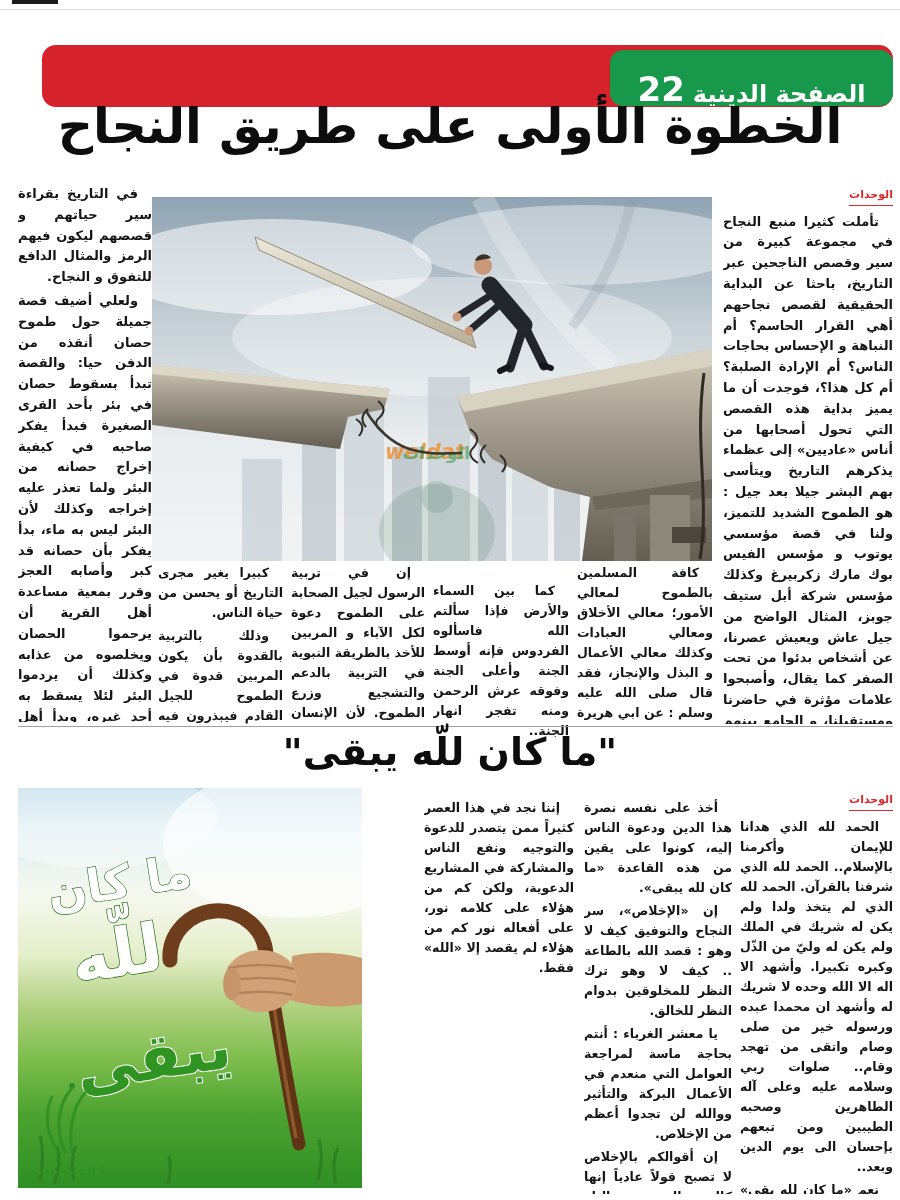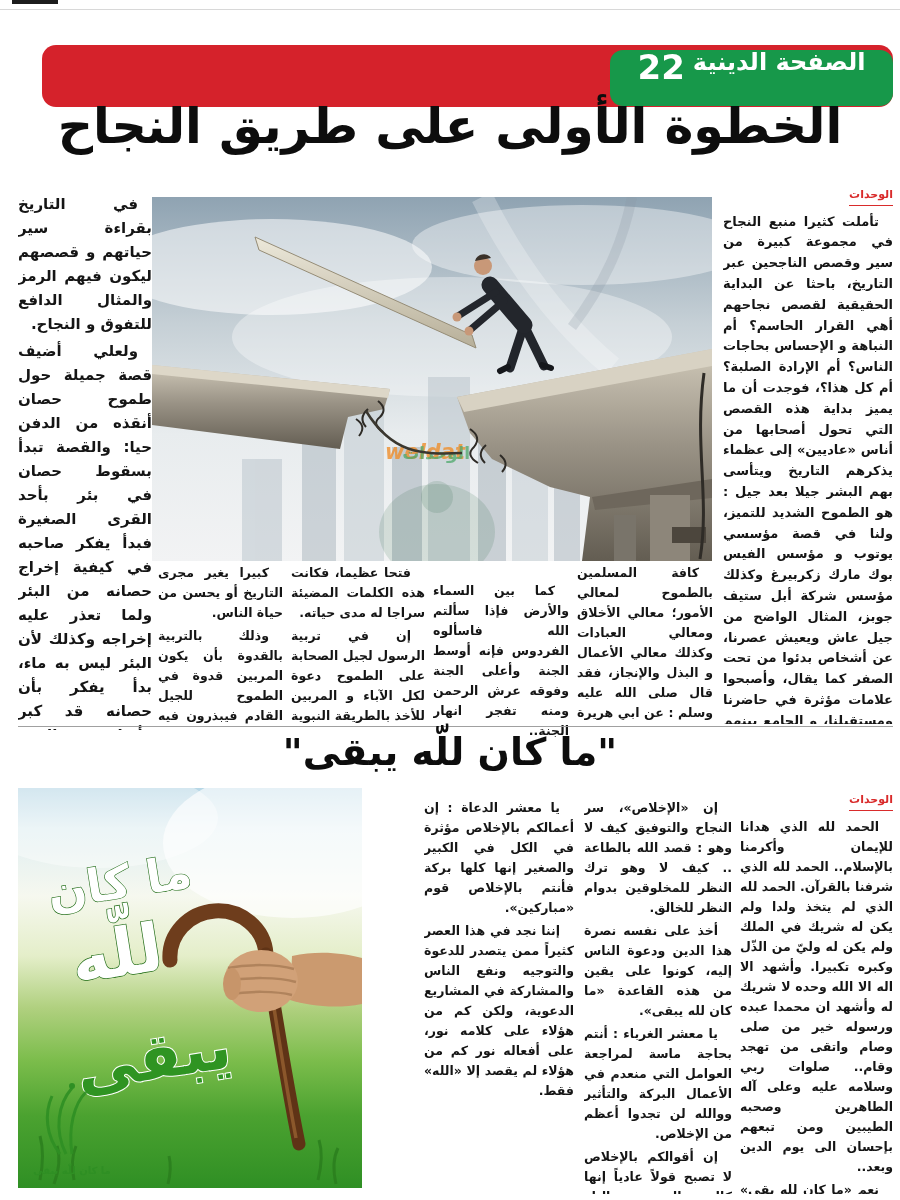--- a/index.html
+++ b/index.html
@@ -10,42 +10,42 @@
 
   
   .masthead{position:absolute;left:42px;top:45px;width:851px;height:62px;background:#d5222b;border-radius:14px;}
   .brand{position:absolute;left:55px;top:52px;width:125px;height:48px;color:#fff;
          font-size:31px;font-weight:900;font-style:italic;line-height:48px;text-align:center;direction:rtl;}
   .prepared{position:absolute;left:188px;top:74px;width:110px;color:#fff;font-size:11px;font-weight:700;
             text-align:center;direction:rtl;}
   .dateline{position:absolute;left:430px;top:76px;width:185px;color:#fff;font-size:11.5px;font-weight:700;
             text-align:left;direction:rtl;}
   .badge{position:absolute;left:610px;top:50px;width:283px;height:56px;background:#17984a;border-radius:13px;
-         display:flex;flex-direction:row-reverse;align-items:flex-start;justify-content:center;gap:8px;direction:rtl;color:#fff;}
+         display:flex;flex-direction:row-reverse;align-items:flex-end;justify-content:center;gap:8px;direction:rtl;color:#fff;}
   .badge .num{font-size:34px;font-weight:900;line-height:1;}
   .badge .lbl{font-size:24px;font-weight:900;line-height:1;}
 
   
   .h1{position:absolute;top:98px;left:0;width:100%;text-align:center;direction:rtl;
       font-size:49px;font-weight:900;color:#0d0d0d;letter-spacing:-1px;}
   .h2{position:absolute;top:730px;left:0;width:100%;text-align:center;direction:rtl;
       font-size:38px;font-weight:900;color:#0d0d0d;}
 
   
   .col{position:absolute;direction:rtl;text-align:justify;color:#151515;overflow:hidden;
        font-weight:700;font-size:12.5px;line-height:1.6;}
   .col p{margin:0 0 3px;text-indent:14px;}
   .kicker{color:#d92b2b;font-size:11px;font-weight:700;border-bottom:1px solid #d92b2b;
           display:inline-block;padding-bottom:1px;margin-bottom:6px;text-indent:0;}
   .c-a{left:723px;top:184px;width:170px;height:540px;font-size:13px;}
   .c-b{left:577px;top:563px;width:136px;height:162px;}
   .c-c{left:433px;top:581px;width:136px;height:162px;}
   .c-d{left:291px;top:563px;width:134px;height:162px;}
   .c-e{left:158px;top:563px;width:125px;height:162px;}
-  .c-f{left:18px;top:192px;width:134px;height:538px;font-size:15px;}
+  .c-f{left:18px;top:184px;width:134px;height:538px;font-size:13px;}
   .c-g{left:424px;top:798px;width:150px;height:396px;}
   .c-h{left:584px;top:798px;width:148px;height:396px;}
   .c-i{left:740px;top:789px;width:153px;height:405px;}
 
   .rule{position:absolute;top:726px;left:18px;width:875px;height:1px;background:#a0a0a0;}
 
   
   .photo1{position:absolute;left:152px;top:197px;width:560px;height:364px;overflow:hidden;}
   .photo2{position:absolute;left:18px;top:788px;width:344px;height:400px;overflow:hidden;}
   svg{display:block;}
@@ -151,21 +151,20 @@
   </div>
 
   <div class="col c-b">
     <p>كافة المسلمين بالطموح لمعالي الأمور؛ معالي الأخلاق ومعالي العبادات وكذلك معالي الأعمال و البذل والإنجاز، فقد قال صلى الله عليه وسلم : عن ابي هريرة رضي الله عنه عن النبي صلى الله عليه وسلم قال: «إن في الجنة مئة درجه أعدها الله للمجاهدين في سبيله كل درجتين ما بينهما</p>
   </div>
   <div class="col c-c">
     <p>كما بين السماء والأرض فإذا سألتم الله فاسألوه الفردوس فإنه أوسط الجنة وأعلى الجنة وفوقه عرش الرحمن ومنه تفجر انهار الجنة..</p>
 
   </div>
   <div class="col c-d">
-    <p>فتحا عظيما، فكانت هذه الكلمات المضيئة سراجا له مدى حياته.</p>
     <p>إن في تربية الرسول لجيل الصحابة على الطموح دعوة لكل الآباء و المربين للأخذ بالطريقة النبوية في التربية بالدعم والتشجيع وزرع الطموح. لأن الإنسان منعدم الطموح لا يمكن أن ننتظر منه إنتاجا أو إبداعا</p>
   </div>
   <div class="col c-e">
     <p>كبيرا يغير مجرى التاريخ أو يحسن من حياة الناس.</p>
     <p>وذلك بالتربية بالقدوة بأن يكون المربين قدوة في الطموح للجيل القادم فيبذرون فيه بذور الطموح من أجل نفسه و أمته و من أجل دينه، فإن لم نستطع فلا أقل من تشجيعهم وربطهم بقصص الناجحين و العظماء</p>
   </div>
   <div class="col c-f">
     <p>في التاريخ بقراءة سير حياتهم و قصصهم ليكون فيهم الرمز والمثال الدافع للتفوق و النجاح.</p>
     <p>ولعلي أضيف قصة جميلة حول طموح حصان أنقذه من الدفن حيا: والقصة تبدأ بسقوط حصان في بئر بأحد القرى الصغيرة فبدأ يفكر صاحبه في كيفية إخراج حصانه من البئر ولما تعذر عليه إخراجه وكذلك لأن البئر ليس به ماء، بدأ يفكر بأن حصانه قد كبر وأصابه العجز وقرر بمعية مساعدة أهل القرية أن يرحموا الحصان ويخلصوه من عذابه وكذلك أن يردموا البئر لئلا يسقط به أحد غيره، وبدأ أهل القرية برمي التراب و كل ما يأتي أمامهم في البئر، لكن طموح الحصان كان أكبر من أن يسمح بدفنه حيا فبدأ يحرك ظهره ليسقط التراب والأحجار على الأرض، ثم يستعملها ليصعد مرة تلو الأخرى حتى استطاع أن يخرج نفسه بنفسه من البئر.</p>
 
@@ -220,27 +219,26 @@
 
       <g transform="translate(14,296)">
         <path d="M34,70 C22,46 26,20 40,4 M40,70 C36,44 42,20 54,8 M28,70 C14,52 12,30 20,12" stroke="#2f8f24" stroke-width="3" fill="none" opacity="0.9"></path>
         <circle cx="40" cy="2" r="3" fill="#2f8f24"></circle>
         <text x="40" y="90" text-anchor="middle" direction="rtl" font-size="10" font-weight="bold" fill="#2f8f24">ما كان للّه يبقى</text>
       </g>
     </svg>
   </div>
 
   <div class="col c-g">
-    <p>يا معشر الدعاة : إن أعمالكم بالإخلاص مؤثرة في الكل في الكبير والصغير إنها كلها بركة فأنتم بالإخلاص قوم «مباركين».</p>
     <p>إننا نجد في هذا العصر كثيراً ممن يتصدر للدعوة والتوجيه ونفع الناس والمشاركة في المشاريع الدعوية، ولكن كم من هؤلاء على كلامه نور، على أفعاله نور كم من هؤلاء لم يقصد إلا «الله» فقط.</p>
 
   </div>
   <div class="col c-h">
+    <p>أخذ على نفسه نصرة هذا الدين ودعوة الناس إليه، كونوا على يقين من هذه القاعدة «ما كان لله يبقى».</p>
     <p>إن «الإخلاص»، سر النجاح والتوفيق كيف لا وهو : قصد الله بالطاعة .. كيف لا وهو ترك النظر للمخلوقين بدوام النظر للخالق.</p>
-    <p>أخذ على نفسه نصرة هذا الدين ودعوة الناس إليه، كونوا على يقين من هذه القاعدة «ما كان لله يبقى».</p>
     <p>يا معشر الغرباء : أنتم بحاجة ماسة لمراجعة العوامل التي منعدم في الأعمال البركة والتأثير ووالله لن تجدوا أعظم من الإخلاص.</p>
     <p>إن أقوالكم بالإخلاص لا تصبح قولاً عادياً إنها كالغيث الذي يحي البلد الميت فكم أحيا الله بأقوال المخلصين أقواماً موتى، و» ليست النائحة الثكلى كالنائحة المستأجرة» و» الكلام إذا خرج من القلب وقع في القلب «.</p>
 
   </div>
   <div class="col c-i">
     <div class="kicker">الوحدات</div>
     <p>الحمد لله الذي هدانا للإيمان وأكرمنا بالإسلام.. الحمد لله الذي شرفنا بالقرآن. الحمد لله الذي لم يتخذ ولدا ولم يكن له شريك في الملك ولم يكن له وليّ من الذّل وكبره تكبيرا. وأشهد الا اله الا الله وحده لا شريك له وأشهد ان محمدا عبده ورسوله خير من صلى وصام واتقى من تهجد وقام.. صلوات ربي وسلامه عليه وعلى آله الطاهرين وصحبه الطيبين ومن تبعهم بإحسان الى يوم الدين وبعد..</p>
     <p>نعم «ما كان لله بقي» قالها الإمام مالك عندما صنف «الموطأ» فقيل له: لماذا تصنف مع أن غيرك من العلماء صنف ؟ فقال « ماكان لله بقي»..</p>
     
   </div>

